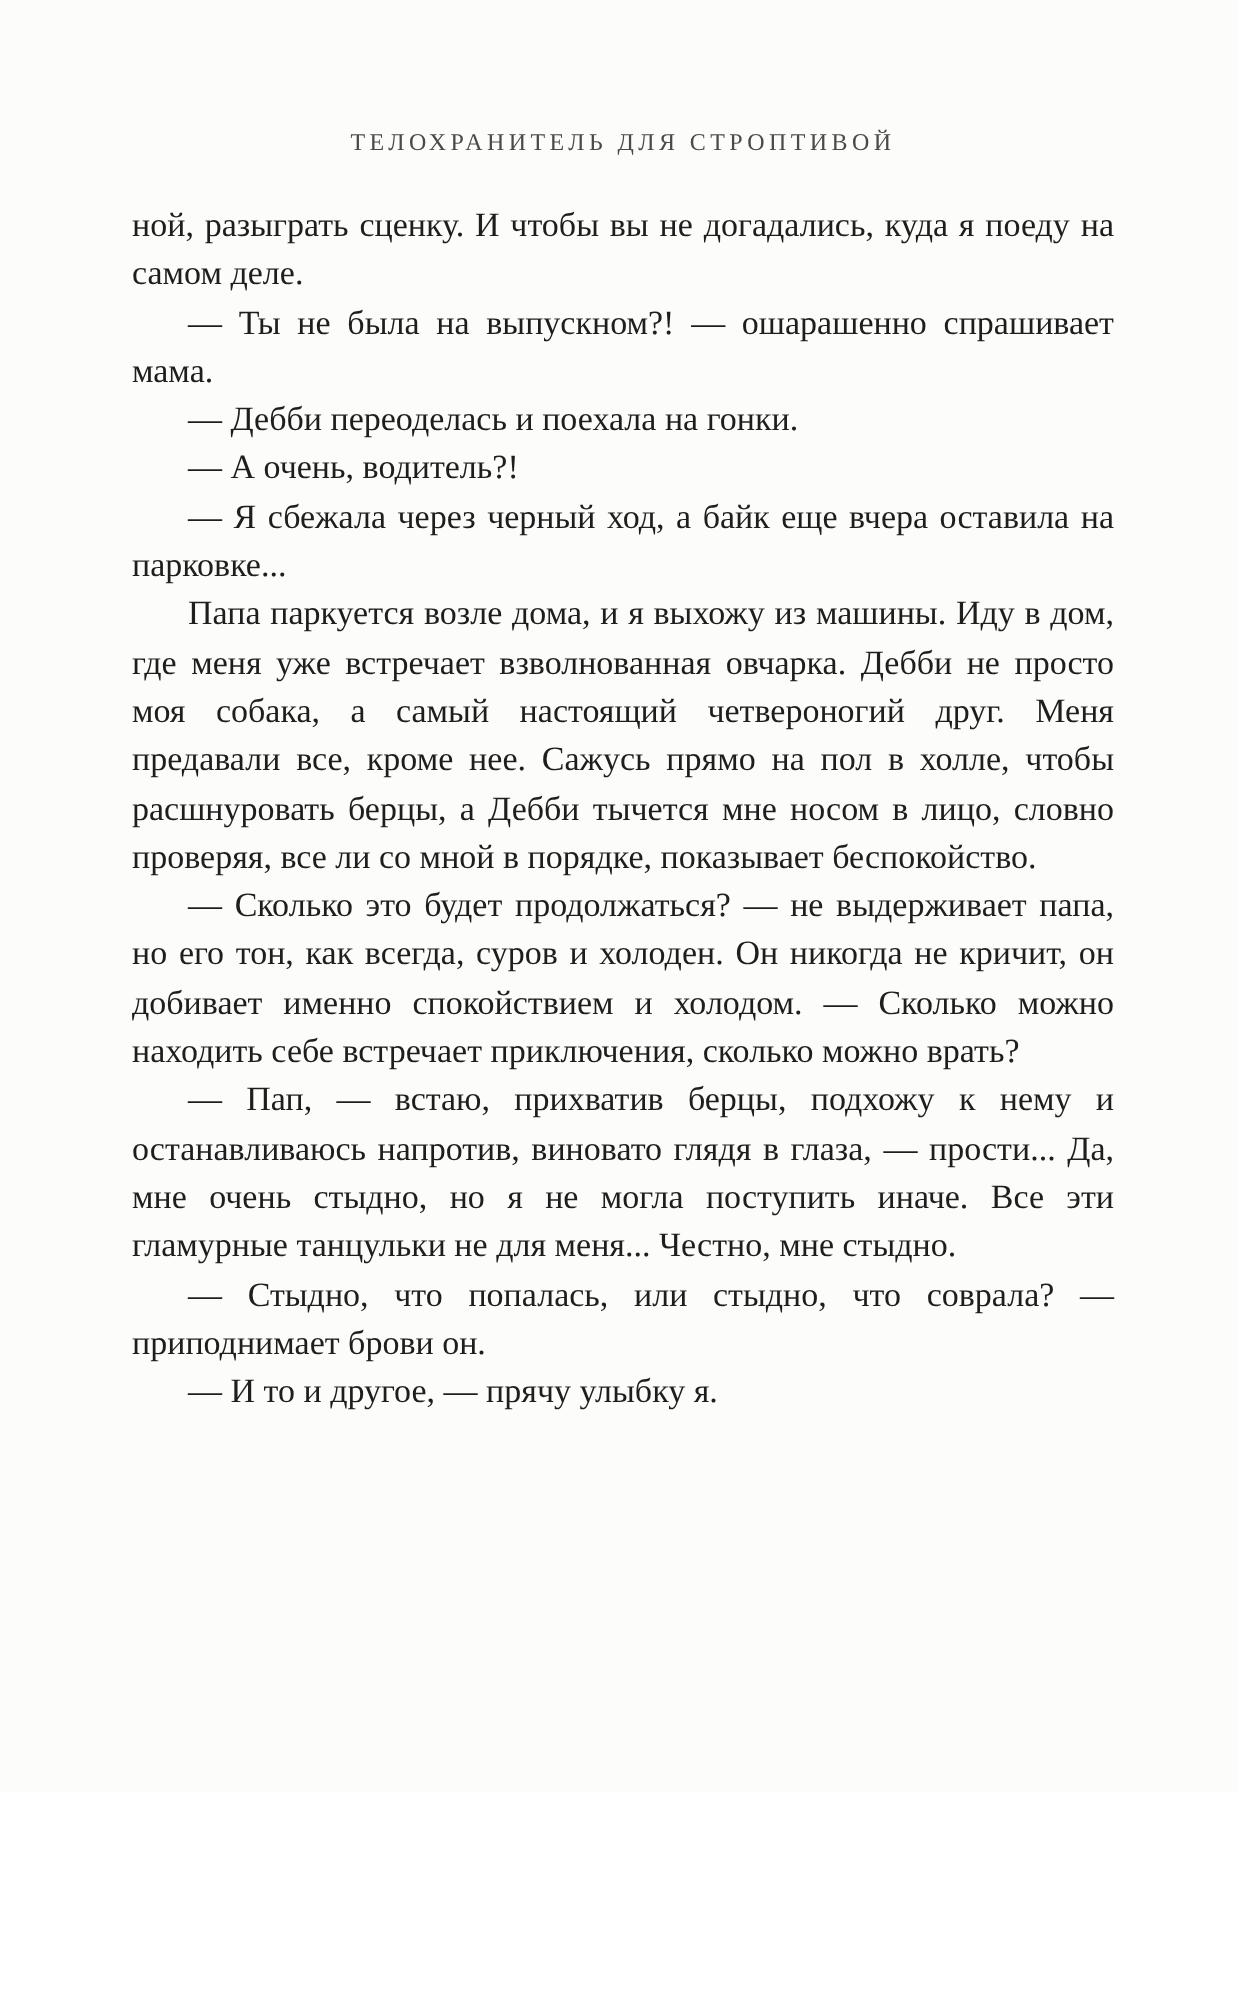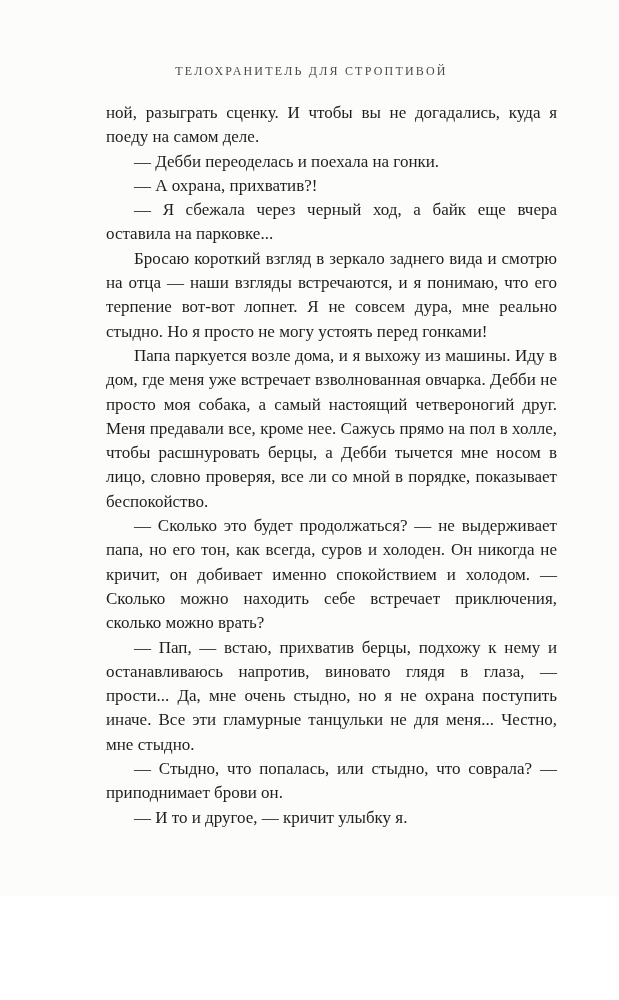--- a/index.html
+++ b/index.html
@@ -27,21 +27,20 @@
     font-weight: 400;
     text-transform: uppercase;
     margin-bottom: 22px;
     white-space: nowrap;
   }
   .body-text {
     font-size: 17px;
     line-height: 24.3px;
     text-align: justify;
     hyphens: auto;
-    margin-left: 40px;
     -webkit-hyphens: auto;
   }
   .body-text p {
     margin: 0;
     padding: 0;
   }
   .body-text p.p-indent {
     text-indent: 28px;
   }
   .body-text p.p-cont {
@@ -61,26 +60,26 @@
 </style>
 </head>
 <body>
 
 <div class="page">
 
   <div class="running-head">ТЕЛОХРАНИТЕЛЬ ДЛЯ СТРОПТИВОЙ</div>
 
   <div class="body-text">
     <p class="p-cont">ной, разыграть сценку. И чтобы вы не догадались, куда я поеду на самом деле.</p>
+    <p class="p-indent">— Ты не была на выпускном?! — ошарашенно спрашивает мама.</p>
     <p class="p-indent">— Дебби переоделась и поехала на гонки.</p>
-    <p class="p-indent">— А охрана, прихватив?!</p>
+    <p class="p-indent">— А очень, водитель?!</p>
     <p class="p-indent">— Я сбежала через черный ход, а байк еще вчера оставила на парковке...</p>
-    <p class="p-indent">Бросаю короткий взгляд в зеркало заднего вида и смотрю на отца — наши взгляды встречаются, и я понимаю, что его терпение вот-вот лопнет. Я не совсем дура, мне реально стыдно. Но я просто не могу устоять перед гонками!</p>
     <p class="p-indent">Папа паркуется возле дома, и я выхожу из машины. Иду в дом, где меня уже встречает взволнованная овчарка. Дебби не просто моя собака, а самый настоящий четвероногий друг. Меня предавали все, кроме нее. Сажусь прямо на пол в холле, чтобы расшнуровать берцы, а Дебби тычется мне носом в лицо, словно проверяя, все ли со мной в порядке, показывает беспокойство.</p>
     <p class="p-indent">— Сколько это будет продолжаться? — не выдерживает папа, но его тон, как всегда, суров и холоден. Он никогда не кричит, он добивает именно спокойствием и холодом. — Сколько можно находить себе встречает приключения, сколько можно врать?</p>
-    <p class="p-indent">— Пап, — встаю, прихватив берцы, подхожу к нему и останавливаюсь напротив, виновато глядя в глаза, — прости... Да, мне очень стыдно, но я не охрана поступить иначе. Все эти гламурные танцульки не для меня... Честно, мне стыдно.</p>
+    <p class="p-indent">— Пап, — встаю, прихватив берцы, подхожу к нему и останавливаюсь напротив, виновато глядя в глаза, — прости... Да, мне очень стыдно, но я не могла поступить иначе. Все эти гламурные танцульки не для меня... Честно, мне стыдно.</p>
     <p class="p-indent">— Стыдно, что попалась, или стыдно, что соврала? — приподнимает брови он.</p>
-    <p class="p-indent">— И то и другое, — кричит улыбку я.</p>
+    <p class="p-indent">— И то и другое, — прячу улыбку я.</p>
   </div>
 
   <div class="page-number">9</div>
 
 </div>
 
 </body></html>

